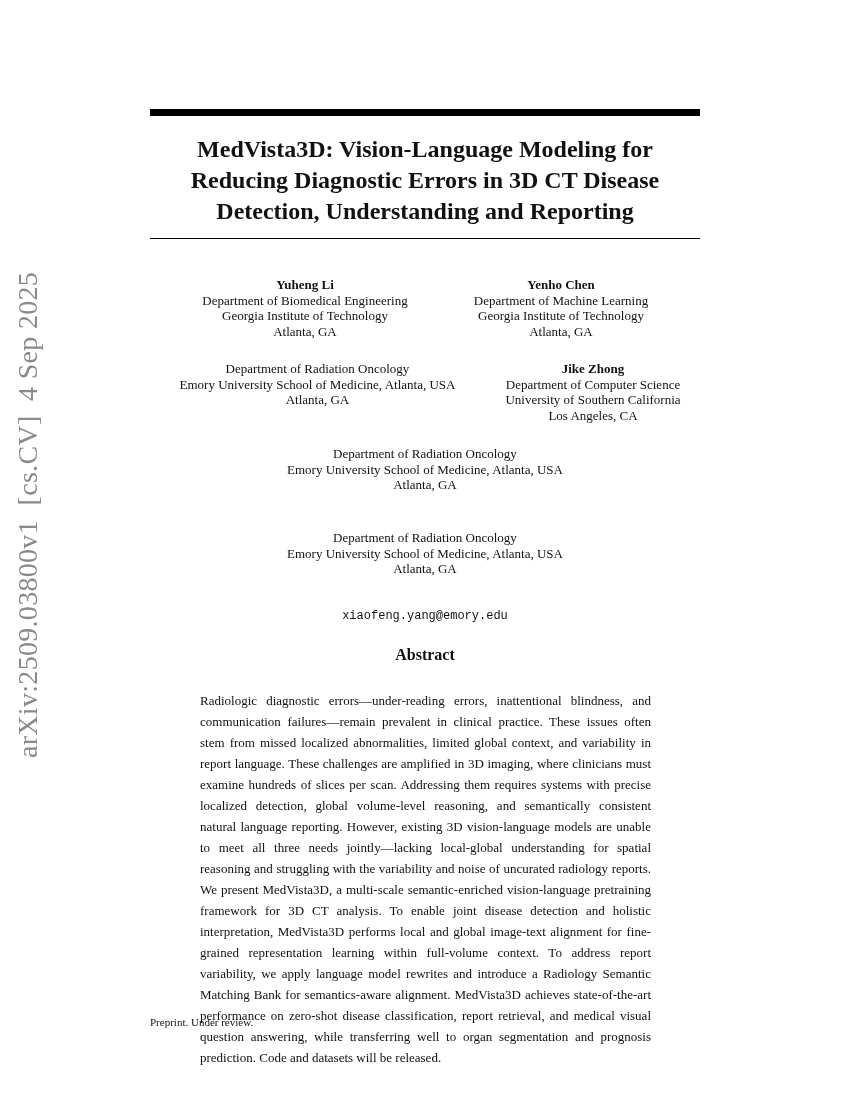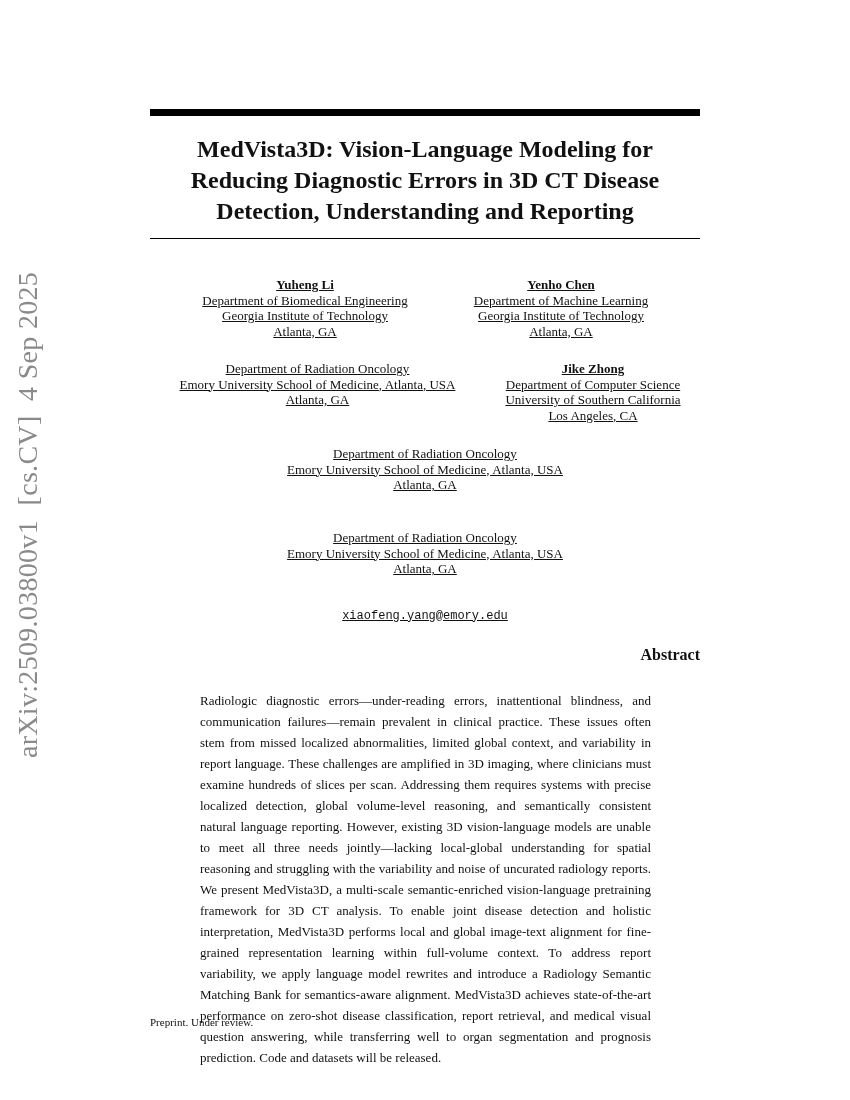--- a/index.html
+++ b/index.html
@@ -23,27 +23,27 @@
     position: absolute; left: 150px; top: 109px; width: 550px; height: 7px; background: #000;
   }
   .title {
     position: absolute; left: 150px; top: 134px; width: 550px;
     text-align: center; font-weight: bold; font-size: 24px; line-height: 31px;
   }
   .bottom-rule {
     position: absolute; left: 150px; top: 238px; width: 550px; height: 1px; background: #000;
   }
   .author {
-    position: absolute; text-align: center; font-size: 13px; line-height: 15.5px; white-space: nowrap; text-decoration: underline;
+    position: absolute; text-align: center; font-size: 13px; line-height: 15.5px; white-space: nowrap;
   }
   .author .name { font-weight: bold; }
   .author .email { font-family: "Liberation Mono", "DejaVu Sans Mono", monospace; font-size: 12px; margin-top: 32px; }
   .abstract-heading {
     position: absolute; left: 150px; top: 646px; width: 550px;
-    text-align: right; font-weight: bold; font-size: 16px;
+    text-align: center; font-weight: bold; font-size: 16px;
   }
   .abstract-body {
     position: absolute; left: 200px; top: 690px; width: 451px;
     font-size: 13px; line-height: 21px; text-align: justify; hyphens: manual;
   }
   .footer {
     position: absolute; left: 150px; top: 1016px; font-size: 11px;
   }
 </style>
 </head>

